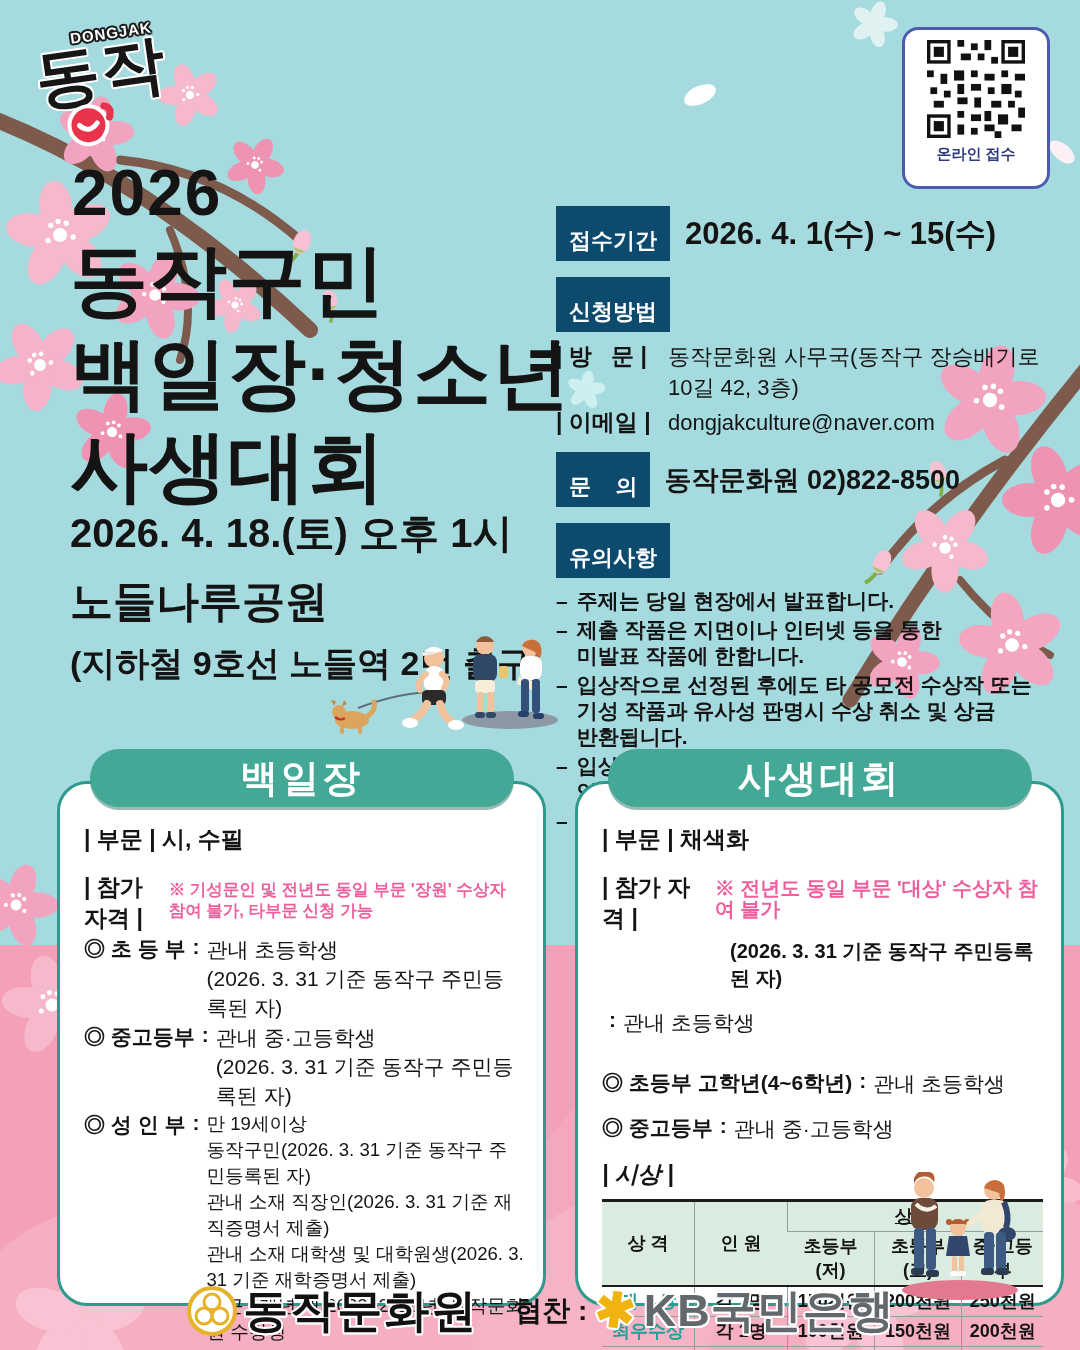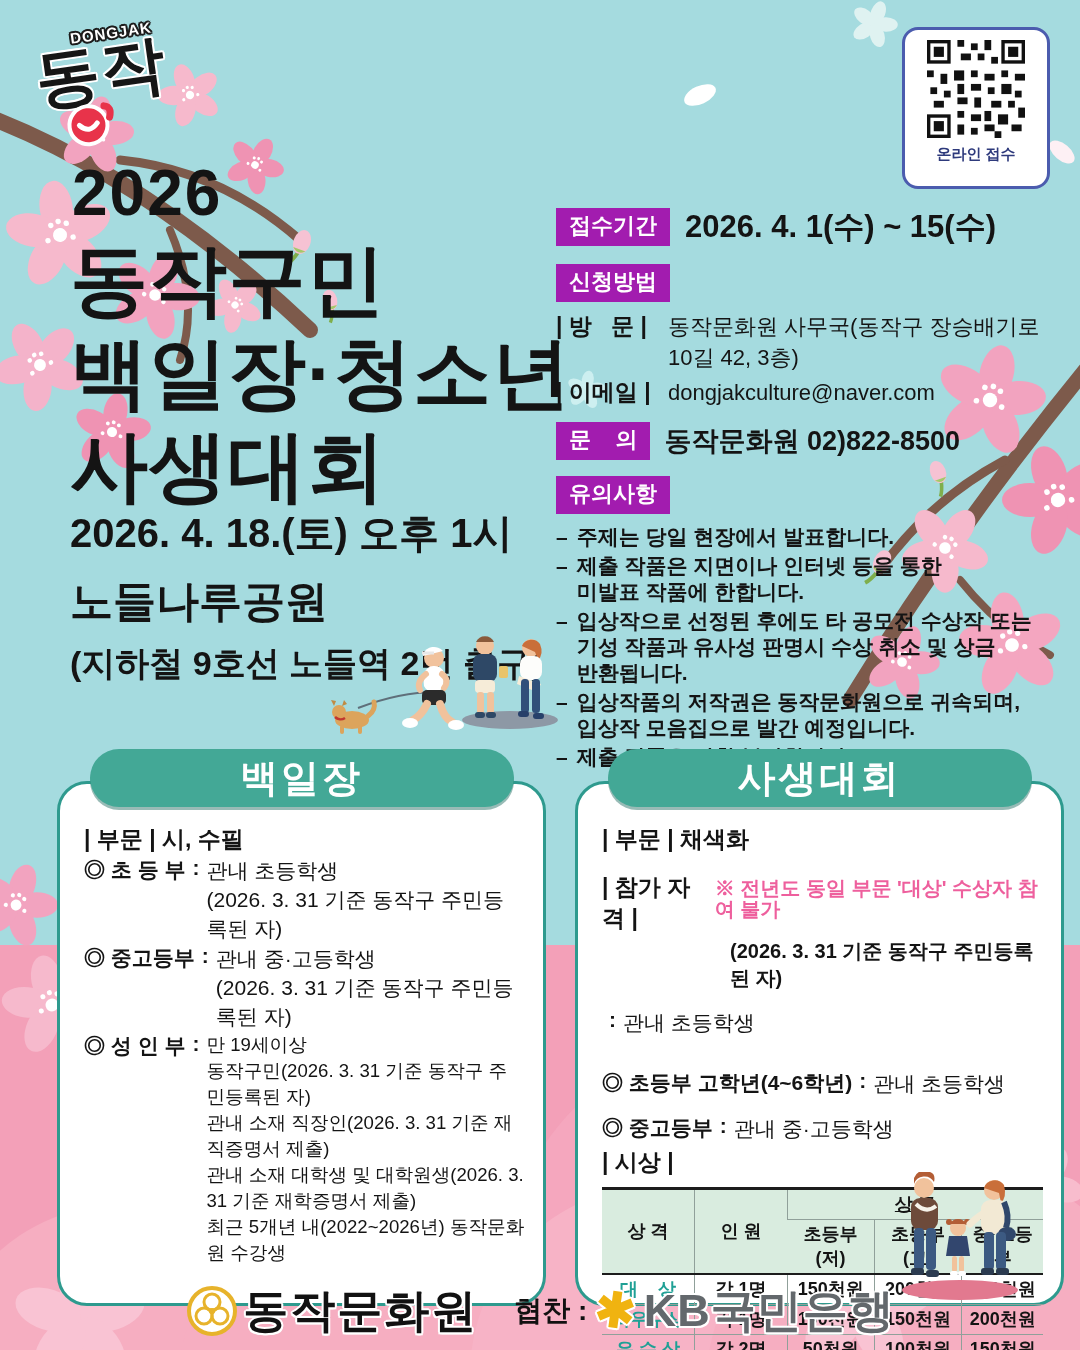--- a/index.html
+++ b/index.html
@@ -28,22 +28,22 @@
   
   .title-year{left:72px;top:156px;font-size:64px;font-weight:800;letter-spacing:2px;z-index:3;}
   .title-main{left:70px;top:234px;font-size:78px;font-weight:800;line-height:93px;letter-spacing:1px;z-index:3;}
   .event{left:70px;top:506px;z-index:3;}
   .event-datetime{font-size:40px;font-weight:800;}
   .event-venue{font-size:43px;font-weight:800;margin-top:12px;}
   .event-directions{font-size:34px;font-weight:700;margin-top:10px;}
 
   
   .info{left:556px;top:206px;width:510px;z-index:3;}
-  .badge{display:inline-block;background:#a21caf;color:#fff;font-weight:800;font-size:22px;
-         padding:3px 13px 5px;white-space:pre;}
+  .badge{display:inline-block;background:#0c4a6e;color:#fff;font-weight:800;font-size:22px;
+         padding:20px 13px 5px;white-space:pre;}
   .reception-row{display:flex;align-items:center;gap:15px;}
   .reception-period{font-size:31px;font-weight:800;}
   .apply-badge{margin-top:16px;}
   .apply-items{margin-top:9px;}
   .apply-item{display:flex;align-items:flex-start;margin-top:4px;}
   .apply-label{font-size:23px;font-weight:800;white-space:pre;min-width:102px;}
   .apply-value{font-size:22px;font-weight:500;line-height:31px;white-space:pre-line;margin-left:10px;}
   .contact-row{display:flex;align-items:center;gap:14px;margin-top:14px;}
   .contact-value{font-size:27px;font-weight:800;}
   .notes-badge{margin-top:16px;}
@@ -304,20 +304,24 @@
         <span class="note-dash">–</span>
         <span class="note-text">제출 작품은 반환 불가합니다.</span>
       </div>
     </div>
   </div>
 
   <div class="card card-left">
     <div class="pill">백일장</div>
     <div class="card-body">
       <div class="sec">| 부문 | 시, 수필</div>
+      <div class="elig-row">
+        <span class="sec">| 참가자격 |</span>
+        <span class="elig-note">※ 기성문인 및 전년도 동일 부문 '장원' 수상자 참여 불가, 타부문 신청 가능</span>
+      </div>
       <div class="group">
         <span class="group-label">◎ 초 등 부</span>
         <span class="group-colon">:</span>
         <span class="group-value">관내 초등학생
 (2026. 3. 31 기준 동작구 주민등록된 자)</span>
       </div>
       <div class="group">
         <span class="group-label">◎ 중고등부</span>
         <span class="group-colon">:</span>
         <span class="group-value">관내 중·고등학생
@@ -352,21 +356,21 @@
       <div class="group" style="margin-top:32px;">
         <span class="group-label">◎ 초등부 고학년(4~6학년)</span>
         <span class="group-colon">:</span>
         <span class="group-value">관내 초등학생</span>
       </div>
       <div class="group" style="margin-top:16px;">
         <span class="group-label">◎ 중고등부</span>
         <span class="group-colon">:</span>
         <span class="group-value">관내 중·고등학생</span>
       </div>
-      <div class="awards-label" style="margin-top:4px;">| 시상 |</div>
+      <div class="awards-label" style="margin-top:16px;font-style:italic;">| 시상 |</div>
       <table style="font-size:18px;">
         <thead>
           <tr>
             <th rowspan="2" style="width:21%;">상 격</th>
             <th rowspan="2" style="width:21%;">인 원</th>
             <th colspan="3" class="prize-head">상 금</th>
           </tr>
           <tr>
             <th>초등부(저)</th>
             <th>초등부(고)</th>

